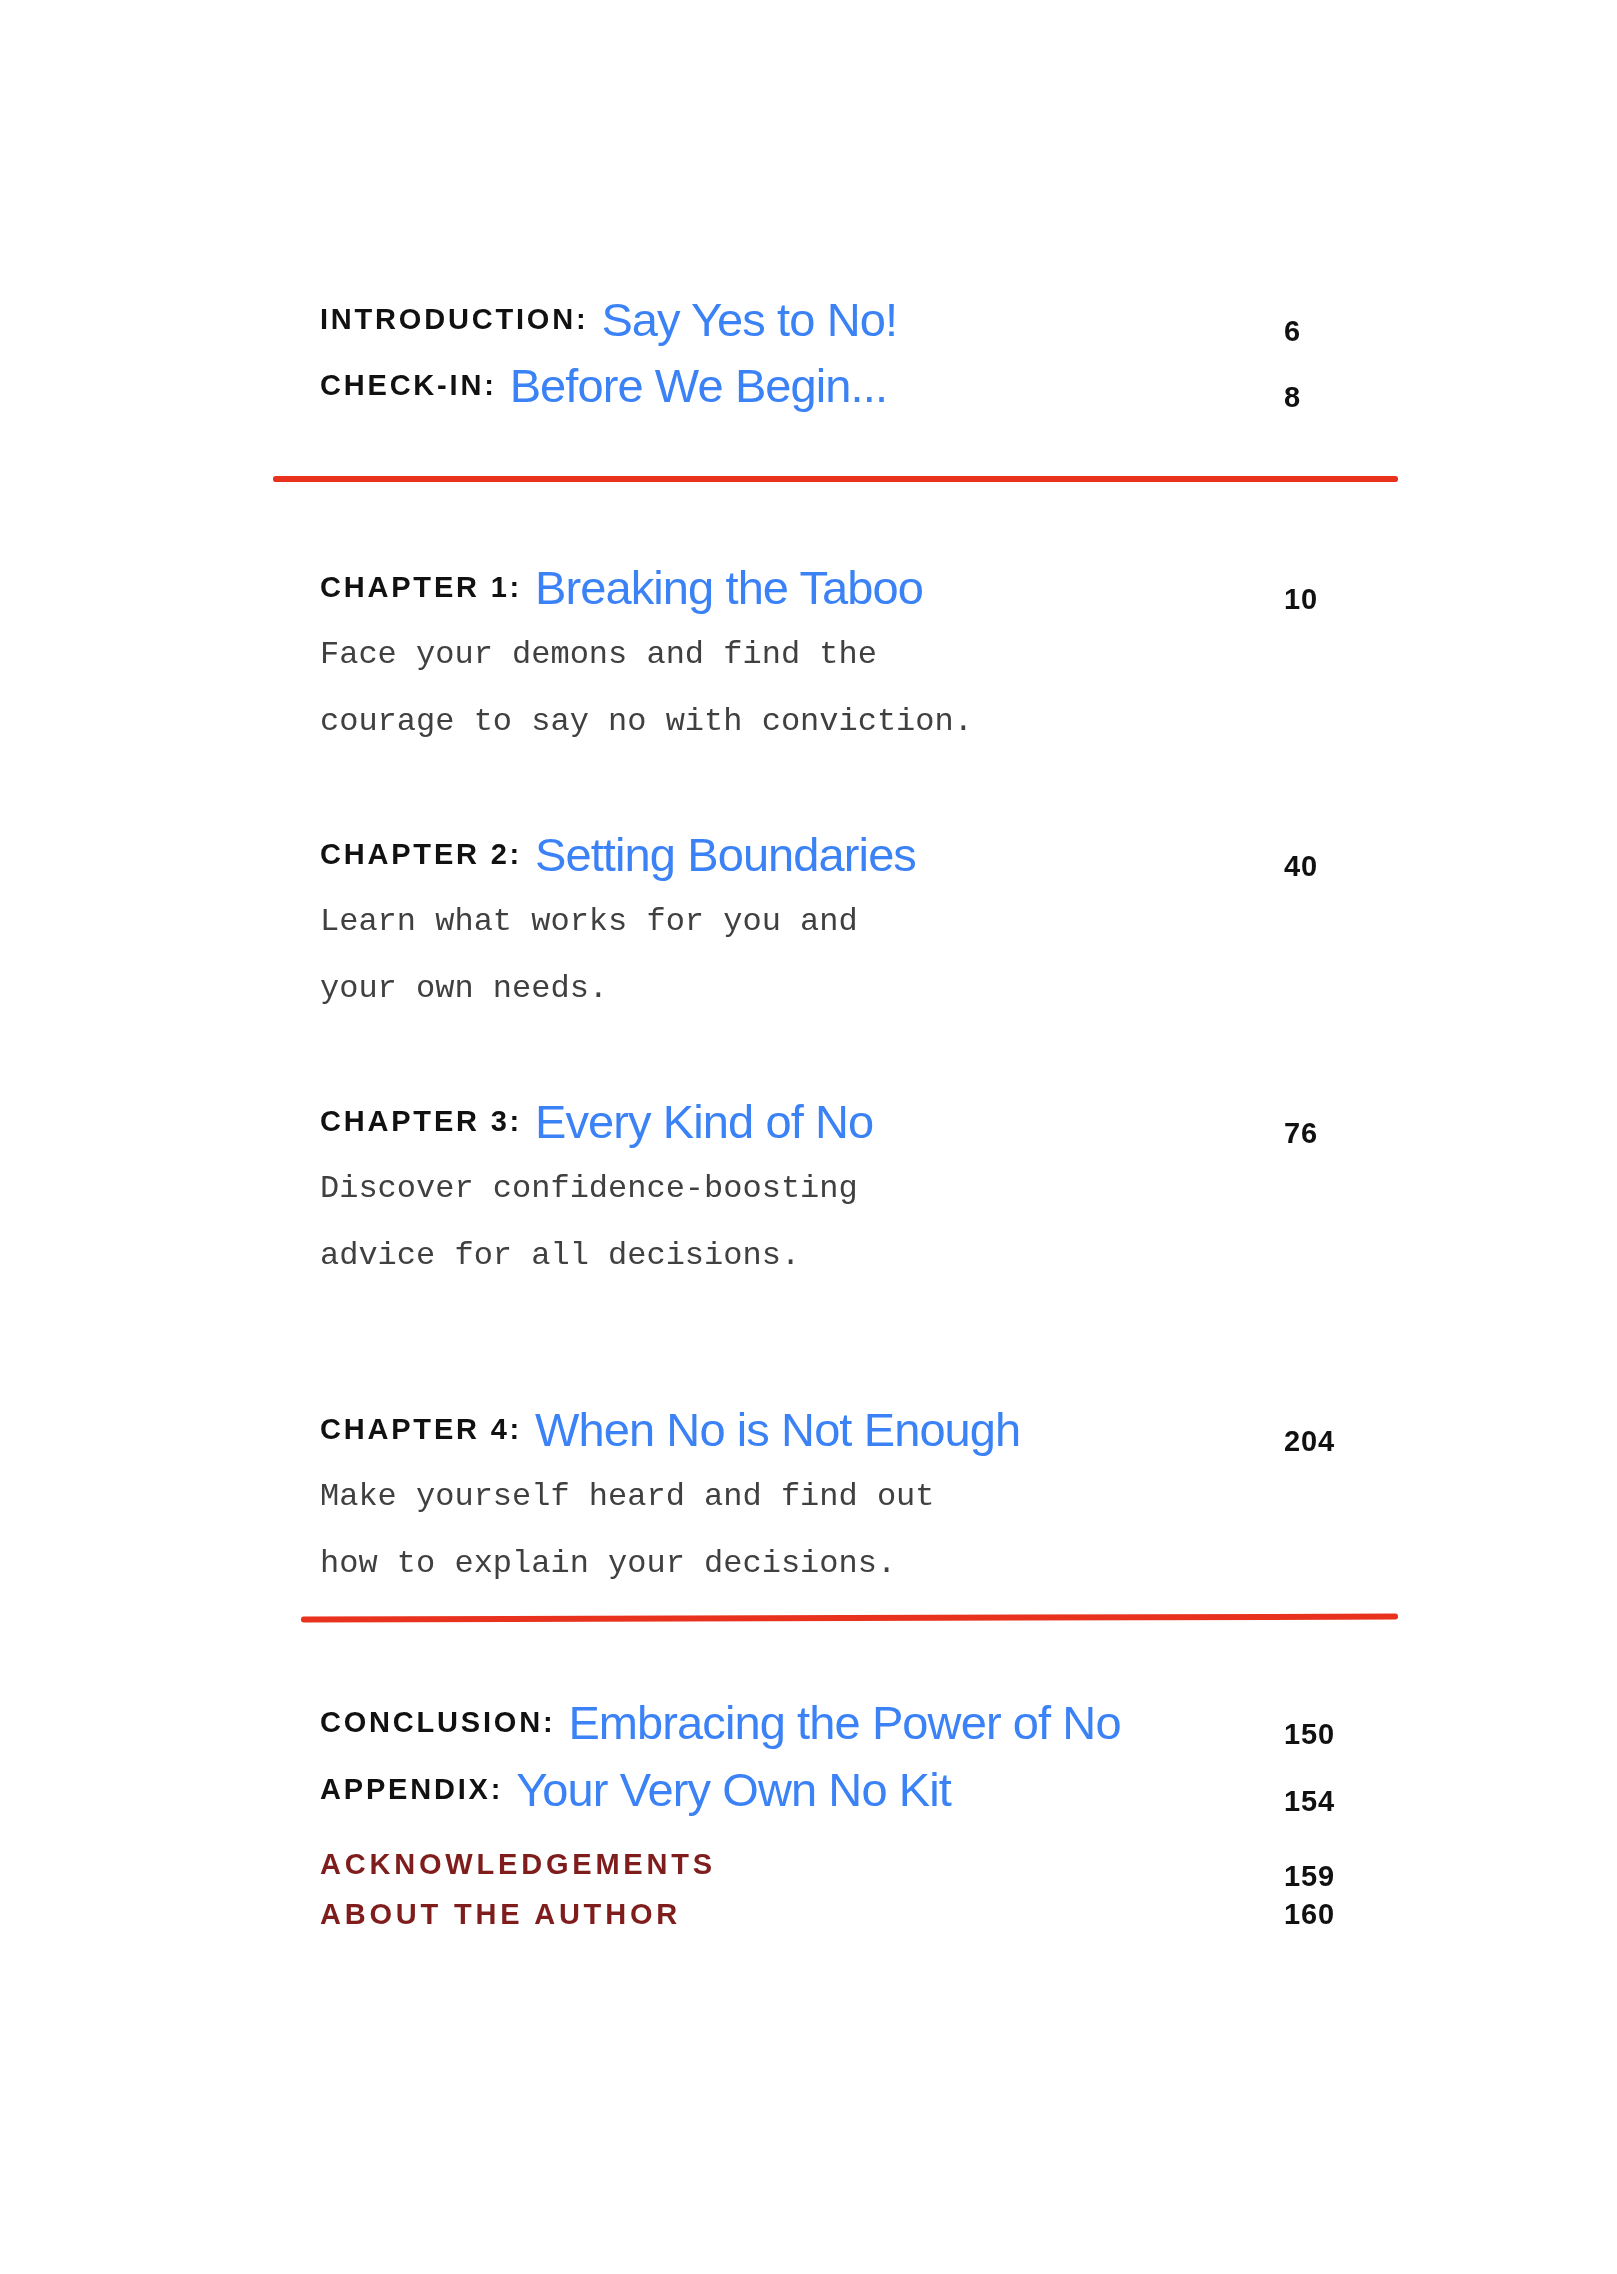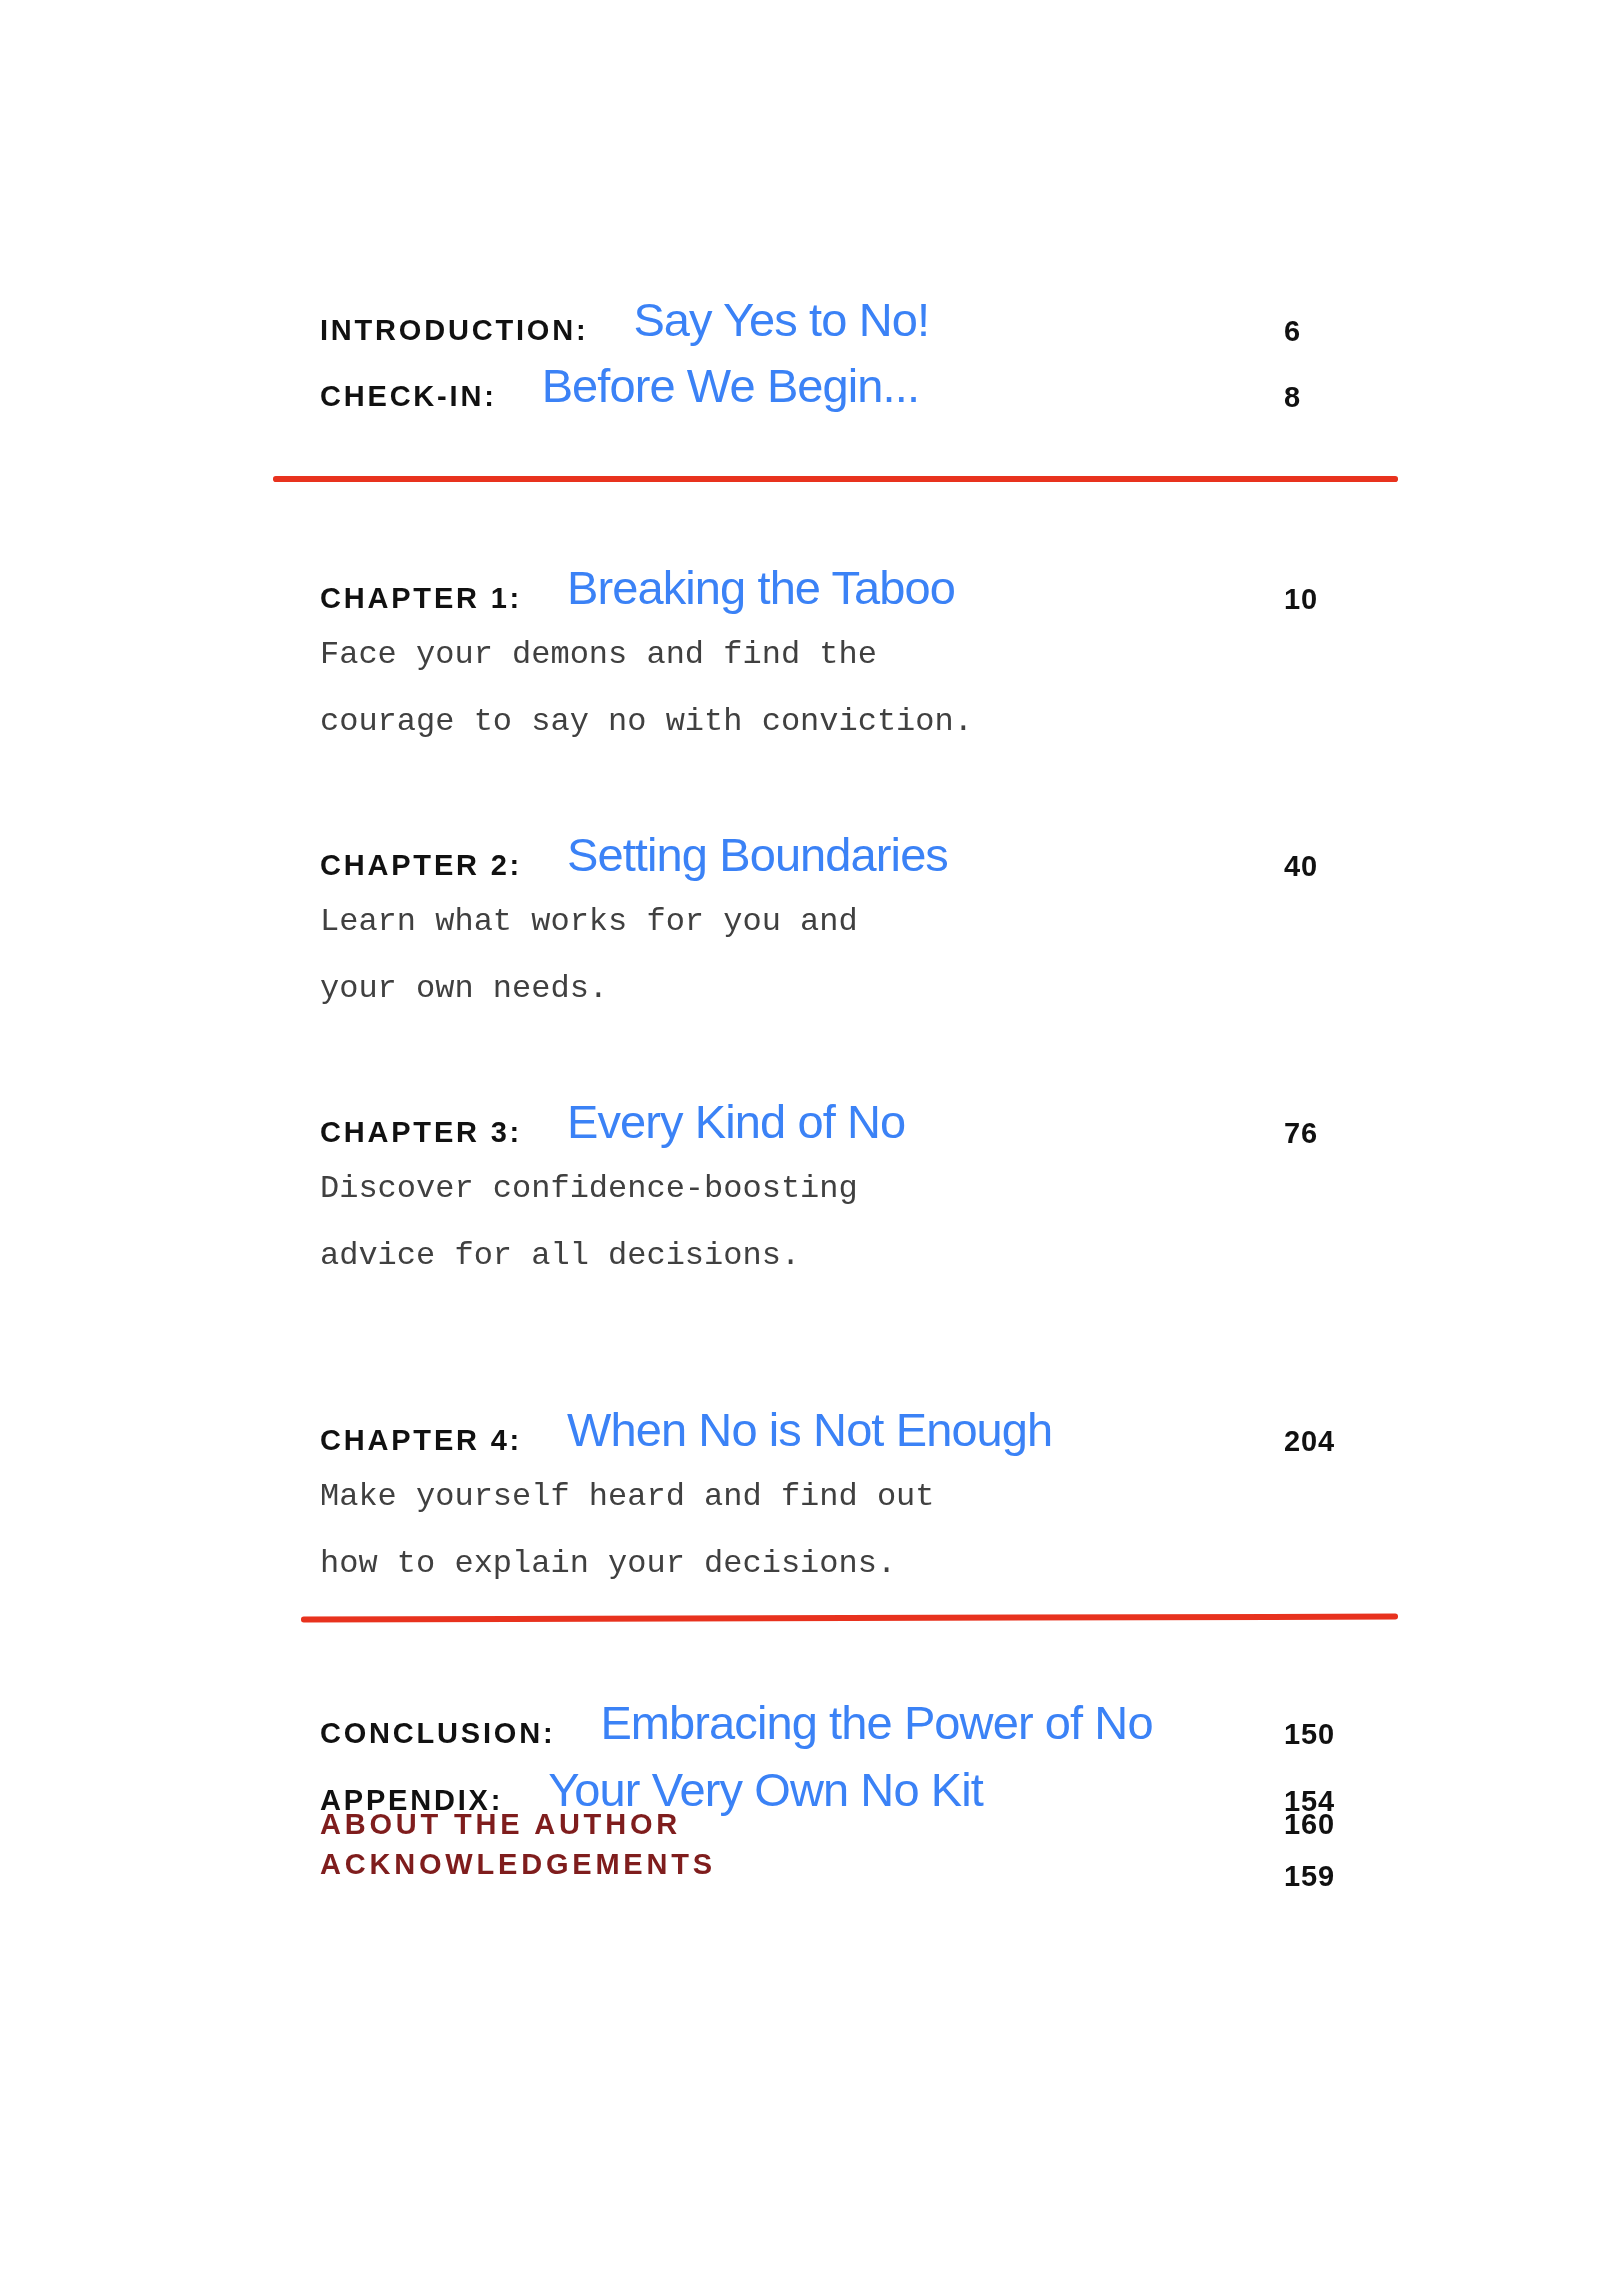--- a/index.html
+++ b/index.html
@@ -1,21 +1,21 @@
 <!DOCTYPE html>
 <html style="font-size:15px"><head>
 <meta charset="utf-8">
 <style>
   html, body { margin: 0; padding: 0; }
   body {
     width: 1618px; height: 2274px; background: #ffffff; position: relative;
     color: #111; font-family: "Liberation Sans", sans-serif; overflow: hidden;
   }
   .row { position: absolute; left: 320px; width: 1036px; }
-  .entry-line { display: flex; align-items: flex-end; gap: 32px; }
+  .entry-line { display: flex; align-items: center; }
   .label {
     font-family: "Liberation Sans", sans-serif; font-weight: bold;
     font-size: 29px; letter-spacing: 2.8px; text-transform: uppercase;
     margin-right: 13px; color: #111;
   }
   .title {
     font-family: "Liberation Sans", sans-serif; font-weight: normal;
     font-size: 47px; letter-spacing: -0.9px; color: #3b82f6;
   }
   .page {
@@ -116,17 +116,17 @@
     <span class="label">Appendix:</span>
     <span class="title">Your Very Own No Kit</span>
   </div>
   <span class="page" style="top:22.6px;">154</span>
 </div>
 
 <div class="row" style="top:1848px;">
   <span class="small-label">Acknowledgements</span>
   <span class="page" style="top:12px;">159</span>
 </div>
-<div class="row" style="top:1808px;">
+<div class="row" style="top:1898px;">
   <span class="small-label">About the Author</span>
   <span class="page" style="top:0px;">160</span>
 </div>
 
 
 </body></html>

